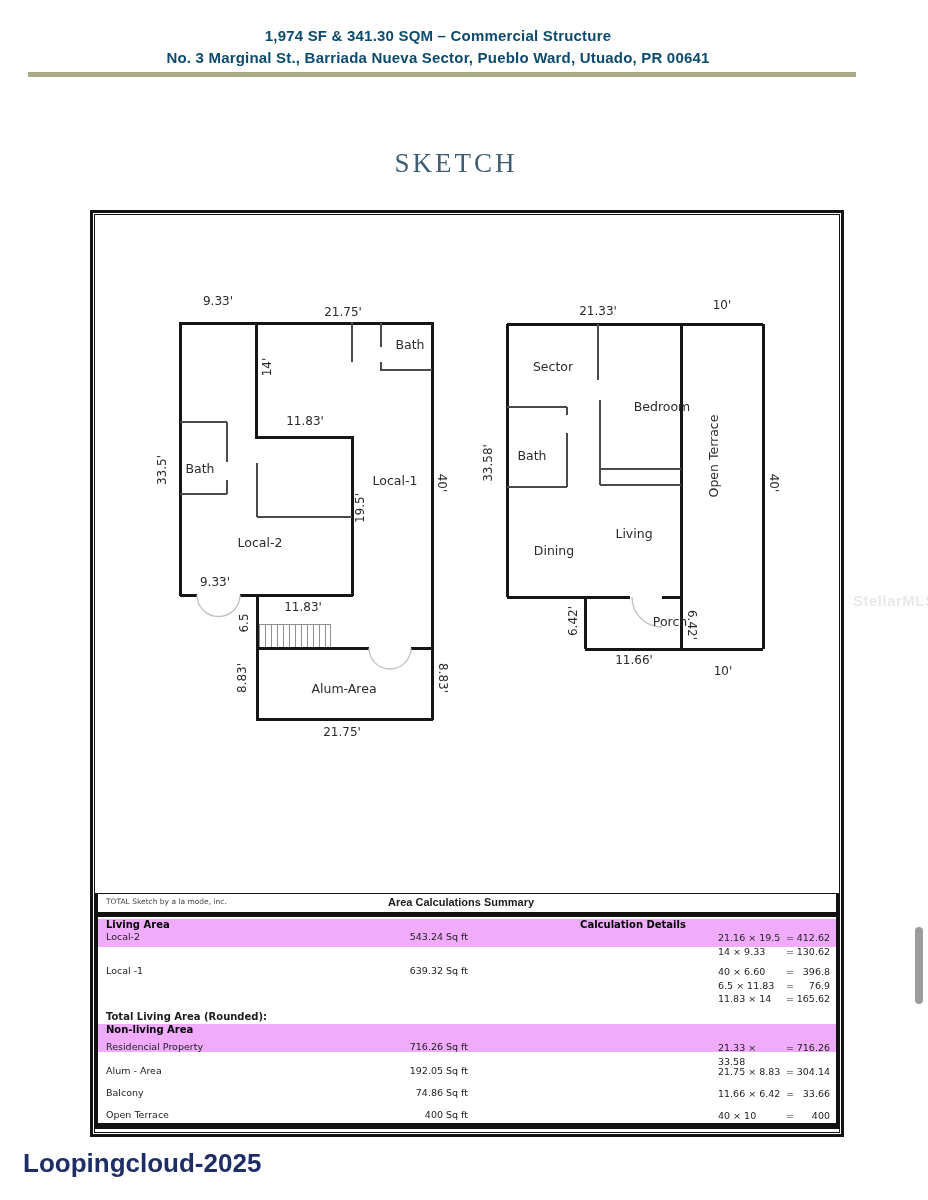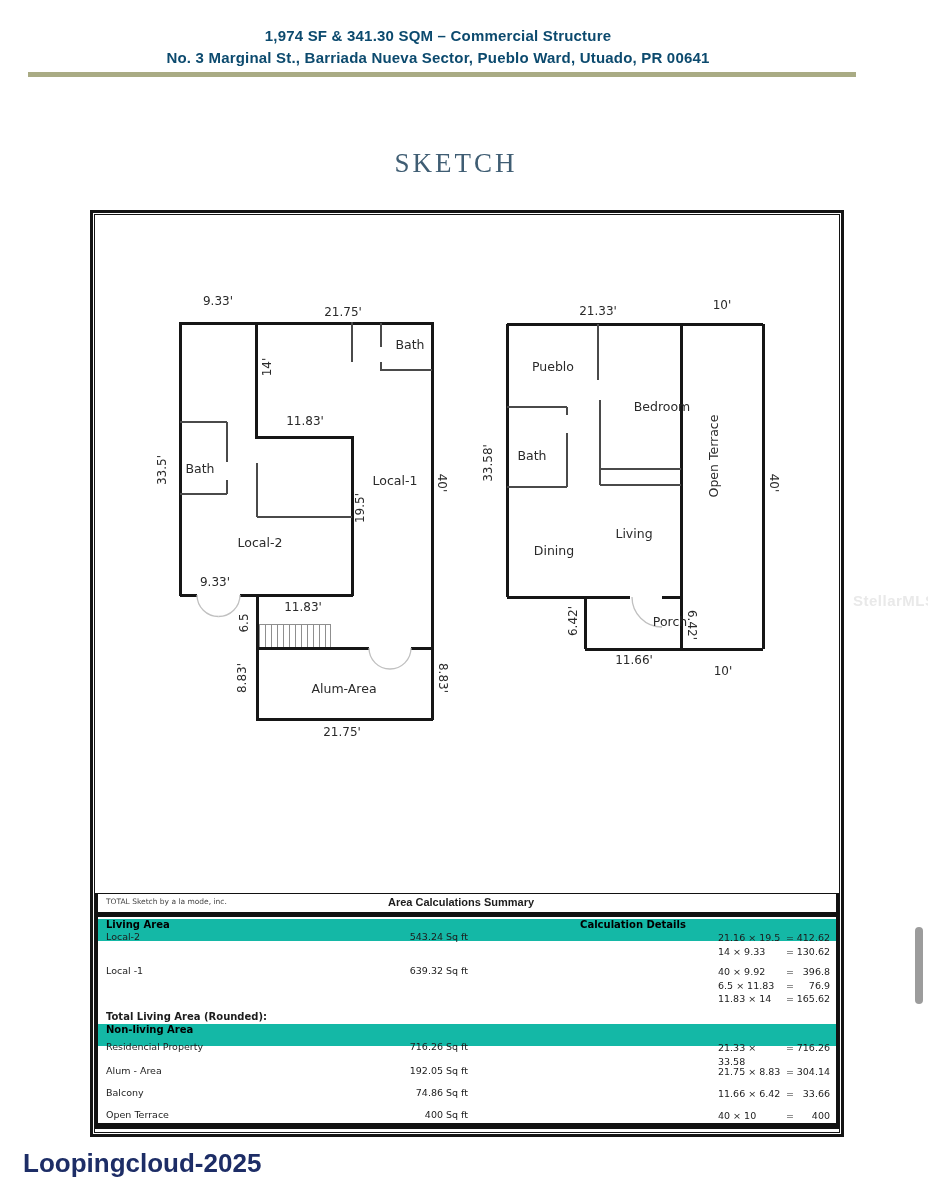--- a/index.html
+++ b/index.html
@@ -22,21 +22,21 @@
   .hl,.vl,.vr,.room{position:absolute;transform:translate(-50%,-50%);
        font-family:"DejaVu Sans",sans-serif;font-size:12px;color:#2a2a2a;white-space:nowrap;}
   .vl{transform:translate(-50%,-50%) rotate(-90deg);}
   .vr{transform:translate(-50%,-50%) rotate(90deg);}
   .room{font-size:12.5px;}
   #summary{position:absolute;left:95px;top:893px;width:738px;height:235px;
        border-left:3px solid #111;border-right:3px solid #111;border-top:1px solid #111;
        font-family:"DejaVu Sans",sans-serif;font-size:9.5px;color:#1c1c1c;}
   #summary .abs{position:absolute;white-space:nowrap;}
   .blackbar{position:absolute;left:0;right:0;background:#111;}
-  .graybar{position:absolute;left:0;right:0;height:22px;background:#14b8a6;
+  .graybar{position:absolute;left:0;right:0;height:28px;background:#f0abfc;
        font-weight:bold;font-size:10px;line-height:11px;color:#000;}
   .graybar .gl{position:absolute;left:8px;top:0;}
   .rowlabel{position:absolute;left:8px;white-space:nowrap;}
   .areaval{position:absolute;left:270px;width:100px;text-align:right;white-space:nowrap;}
   .calcs{position:absolute;left:620px;width:112px;}
   .calcline{display:flex;line-height:13.5px;}
   .calcline .ex{width:68px;}
   .calcline .eq{width:9px;}
   .calcline .cv{flex:1;text-align:right;}
   #wm-right{position:absolute;left:853px;top:592px;font-size:15px;font-weight:bold;
@@ -148,21 +148,21 @@
   <span class="room" style="left:344px;top:688px">Alum-Area</span>
 
   <span class="hl" style="left:598px;top:311px">21.33'</span>
   <span class="hl" style="left:722px;top:305px">10'</span>
   <span class="vl" style="left:488px;top:463px">33.58'</span>
   <span class="vr" style="left:774px;top:483px">40'</span>
   <span class="vl" style="left:573px;top:621px">6.42'</span>
   <span class="vr" style="left:692px;top:625px">6.42'</span>
   <span class="hl" style="left:634px;top:660px">11.66'</span>
   <span class="hl" style="left:723px;top:671px">10'</span>
-  <span class="room" style="left:553px;top:366px">Pueblo</span>
+  <span class="room" style="left:553px;top:366px">Sector</span>
   <span class="room" style="left:662px;top:406px">Bedroom</span>
   <span class="room" style="left:532px;top:455px">Bath</span>
   <span class="room vl" style="left:713px;top:456px">Open Terrace</span>
   <span class="room" style="left:634px;top:533px">Living</span>
   <span class="room" style="left:554px;top:550px">Dining</span>
   <span class="room" style="left:670px;top:621px">Porch</span>
 
   <div id="summary">
     <span class="abs" style="left:8px;top:3px;font-size:7.5px;color:#444">TOTAL Sketch by a la mode, inc.</span>
     <span class="abs" style="left:263px;top:2px;width:200px;text-align:center;font-weight:bold;font-size:11px;font-family:'Liberation Sans',sans-serif">Area Calculations Summary</span>
@@ -187,21 +187,21 @@
             <span class="eq">=</span>
             <span class="cv">130.62</span>
           </div>
       </div>
     </div>
     <div>
       <span class="rowlabel" style="top:71px">Local -1</span>
       <span class="areaval" style="top:71px">639.32 Sq ft</span>
       <div class="calcs" style="top:71px">
         <div class="calcline">
-            <span class="ex">40 × 9.92</span>
+            <span class="ex">40 × 6.60</span>
             <span class="eq">=</span>
             <span class="cv">396.8</span>
           </div>
         <div class="calcline">
             <span class="ex">6.5 × 11.83</span>
             <span class="eq">=</span>
             <span class="cv">76.9</span>
           </div>
         <div class="calcline">
             <span class="ex">11.83 × 14</span>

